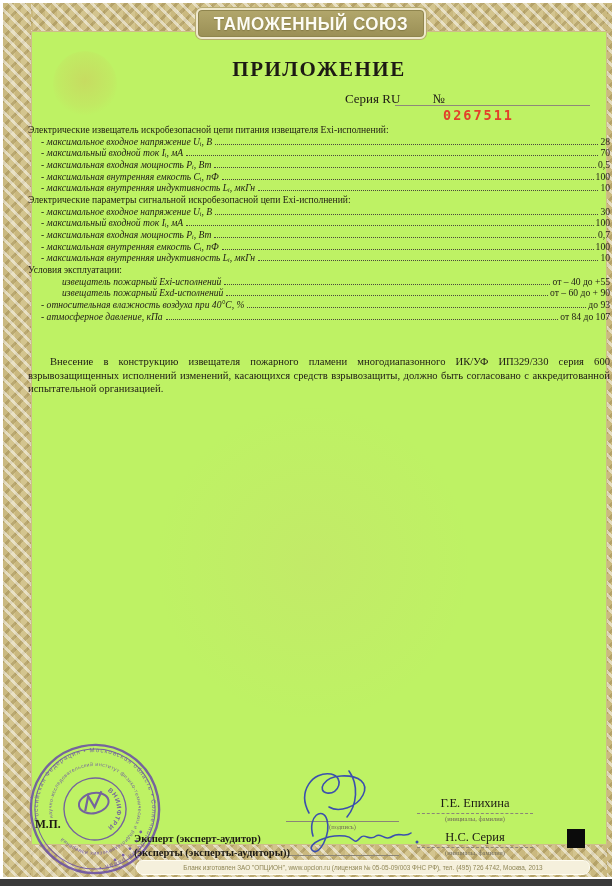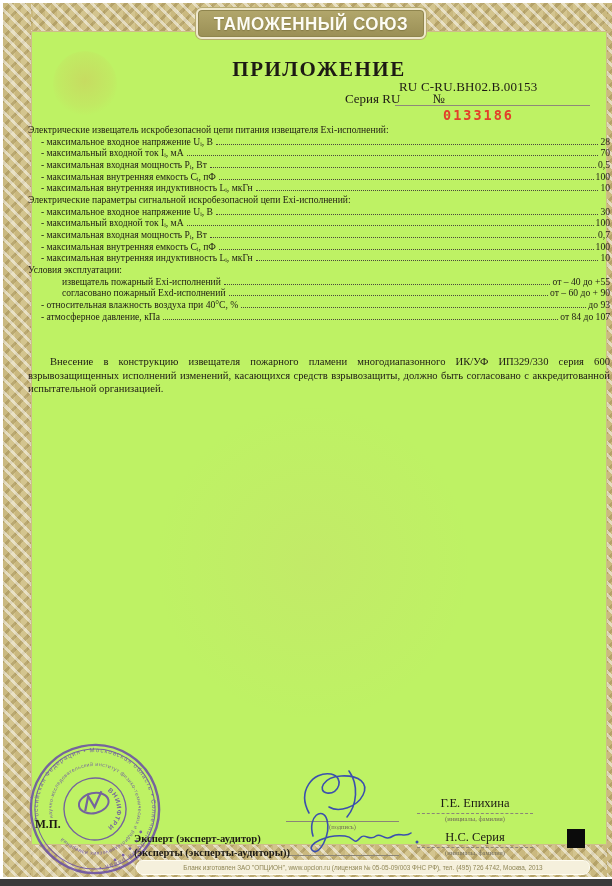--- a/index.html
+++ b/index.html
@@ -35,21 +35,21 @@
   .certline{position:absolute;left:392px;right:45px;top:102px;border-top:1px solid #8e887a;}
   .series{position:absolute;left:342px;top:88px;font-size:13px;}
   .series .gap{display:inline-block;width:26px;}
   .serial{position:absolute;left:440px;top:104px;font-family:"DejaVu Sans Mono",monospace;
     font-weight:700;font-size:13.5px;letter-spacing:2px;color:#e2402a;}
   
   .sections{position:absolute;left:25px;right:25px;top:121px;font-size:9.6px;line-height:11.65px;}
   .s-title{margin-left:0;}
   .row{display:flex;align-items:baseline;margin-left:13px;}
   .row.sub{margin-left:34px;}
-  .row .lbl{white-space:nowrap;}
+  .row .lbl{white-space:nowrap;font-style:italic;}
   .row .dots{flex:1;border-bottom:1px dotted #4a463c;margin:0 2px 2px 3px;min-width:10px;}
   .row.noleader .dots{border-bottom:none;}
   .row .val{white-space:nowrap;}
   .para{position:absolute;left:25px;right:25px;top:352px;font-size:10.6px;line-height:13.6px;
     text-align:justify;text-indent:22px;}
   
   .stamp{position:absolute;left:22px;top:736px;width:140px;height:140px;opacity:.88;transform:rotate(-12deg);}
   .mp{position:absolute;left:32px;top:815px;font-weight:700;font-size:11.5px;z-index:3;}
   .role{position:absolute;left:131px;width:175px;font-weight:700;font-size:10.6px;line-height:13.8px;z-index:3;}
   .role1{top:795px;} .role2{top:829px;}
@@ -83,29 +83,28 @@
     <div class="bstrip b-right"></div>
     <div class="innerline"></div>
     <div class="wm-eagle"></div>
     <div class="wm-center"></div>
 
     <div class="badge">
       <span>ТАМОЖЕННЫЙ СОЮЗ</span>
     </div>
 
     <div class="title">ПРИЛОЖЕНИЕ</div>
-    <div class="certnum">RU C-RU.BH02.B.00153</div>
     <div class="certline"></div>
     <div class="series">
       <span>Серия</span>
       <span>RU</span>
       <span class="gap"></span>
       <span>№</span>
     </div>
-    <div class="serial">0133186</div>
+    <div class="serial">0267511</div>
 
     <div class="sections">
       <div class="s-title">Электрические извещатель искробезопасной цепи питания извещателя Exi-исполнений:</div>
       <div class="row">
           <span class="lbl">- максимальное входное напряжение Uᵢ, В</span>
           <span class="dots"></span>
           <span class="val">28</span>
         </div>
       <div class="row">
           <span class="lbl">- максимальный входной ток Iᵢ, мА</span>
@@ -155,21 +154,21 @@
           <span class="val">10</span>
         </div>
 
       <div class="s-title">Условия эксплуатации:</div>
       <div class="row sub">
           <span class="lbl">извещатель пожарный Exi-исполнений</span>
           <span class="dots"></span>
           <span class="val">от – 40 до +55</span>
         </div>
       <div class="row sub">
-          <span class="lbl">согласовано пожарный Exd-исполнений</span>
+          <span class="lbl">извещатель пожарный Exd-исполнений</span>
           <span class="dots"></span>
           <span class="val">от – 60 до + 90</span>
         </div>
       <div class="row">
           <span class="lbl">- относительная влажность воздуха при 40°С,  %</span>
           <span class="dots"></span>
           <span class="val">до 93</span>
         </div>
       <div class="row">
           <span class="lbl">- атмосферное давление, кПа</span>

